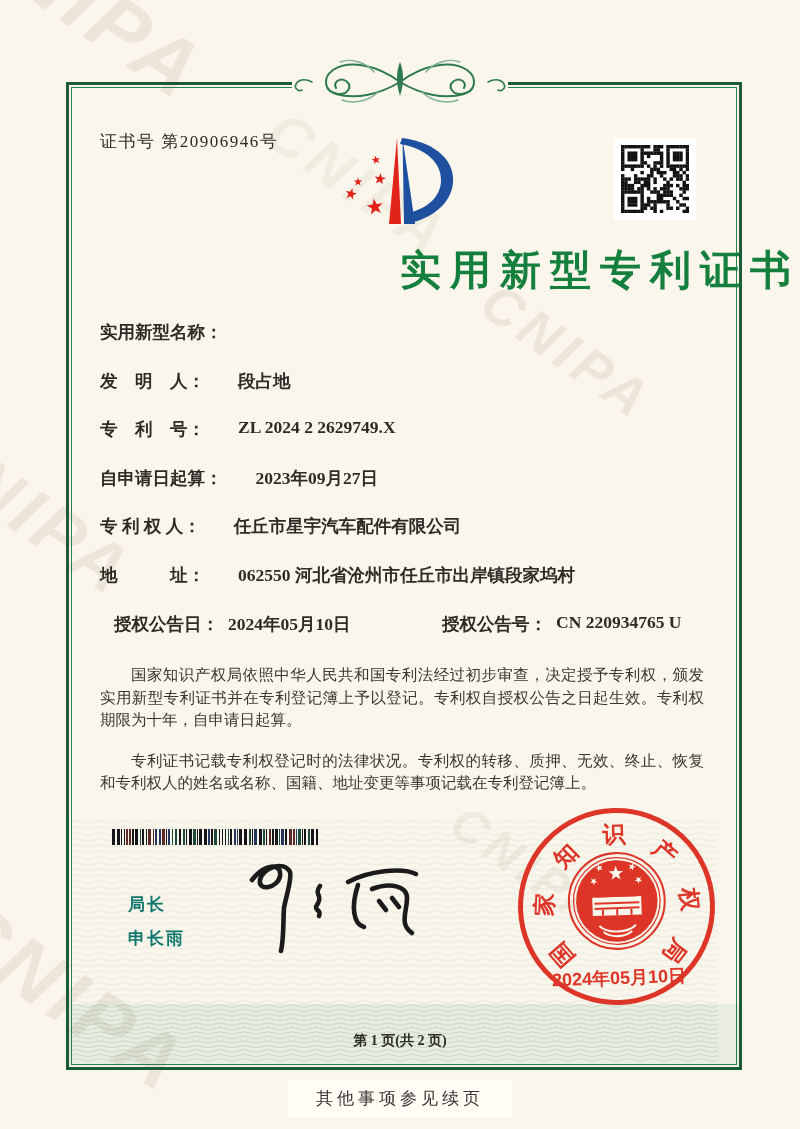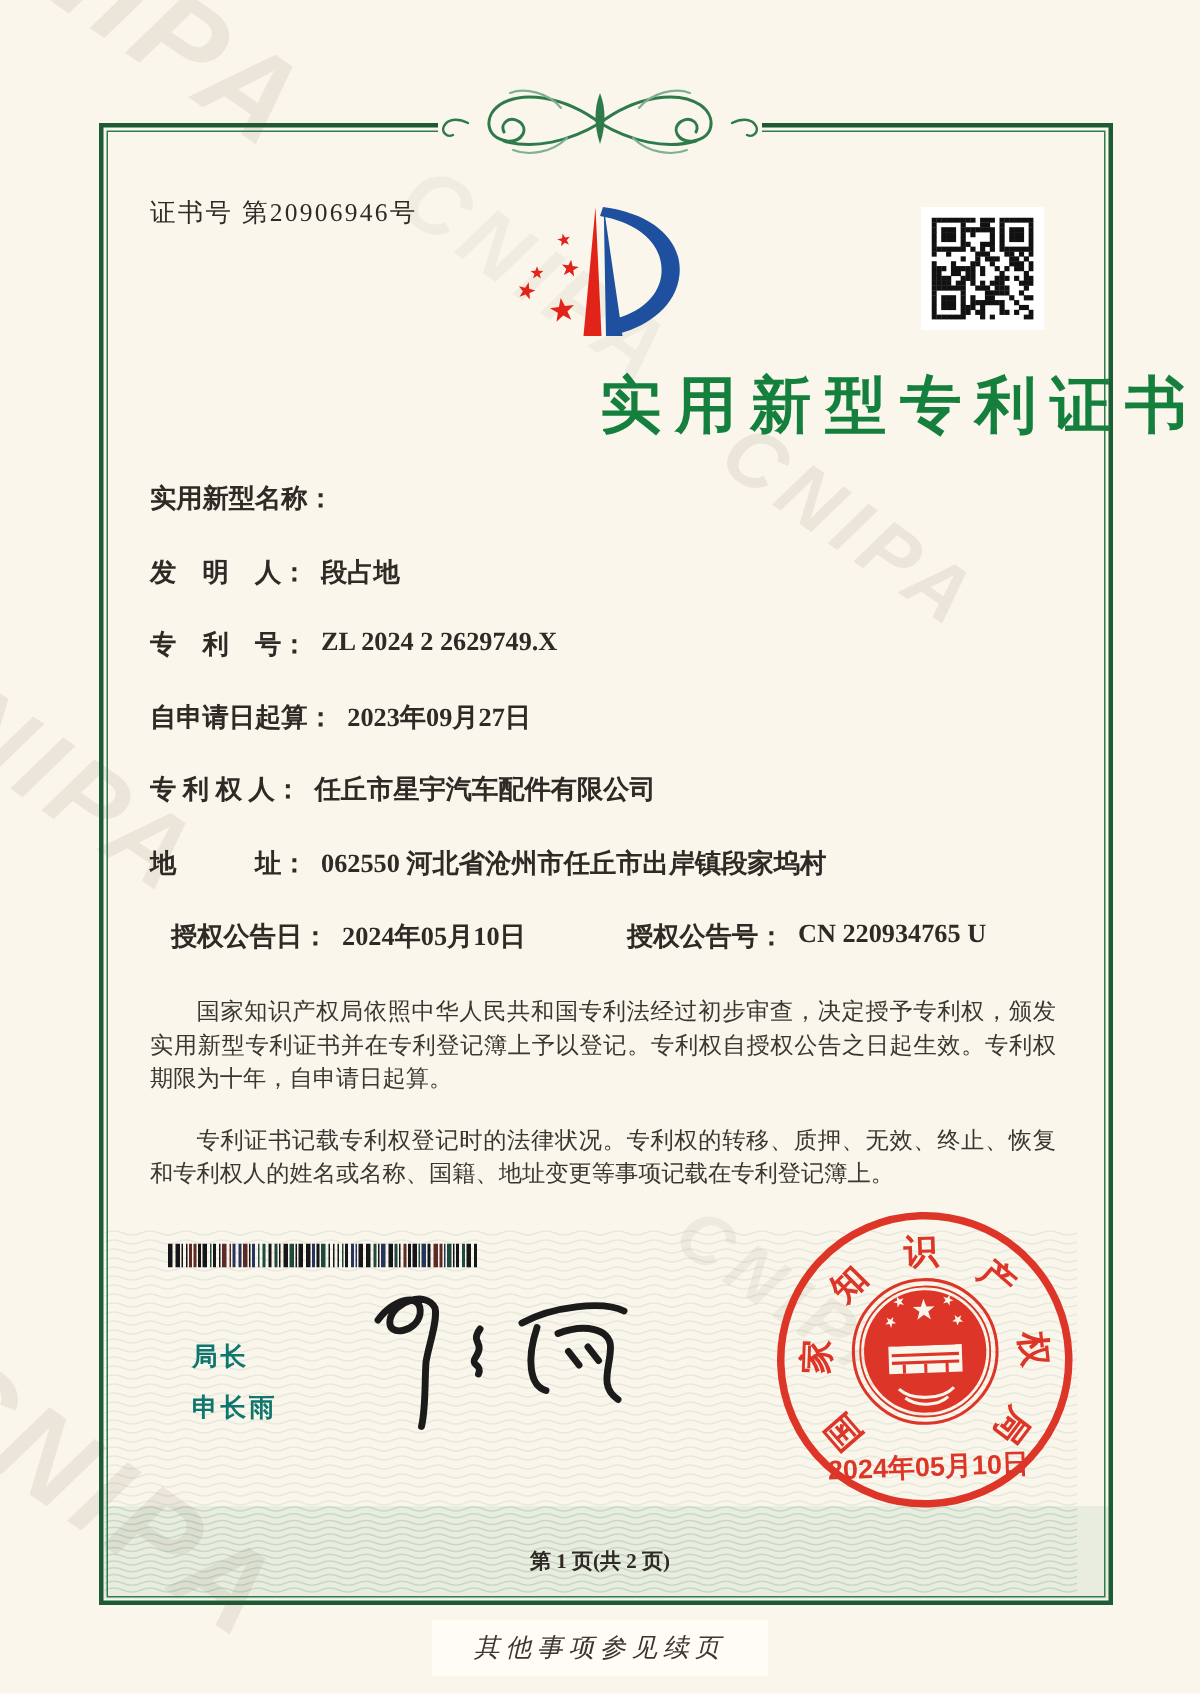--- a/index.html
+++ b/index.html
@@ -21,21 +21,21 @@
   #flourish{position:absolute;left:278px;top:40px;z-index:3;}
   
   .content{position:absolute;inset:0;z-index:4;}
   .cert-no{position:absolute;left:100px;top:130px;font-size:17px;letter-spacing:1.5px;}
   #logo{position:absolute;left:344px;top:135px;}
   .qr-box{position:absolute;left:614px;top:138px;width:82px;height:82px;background:#fff;
     display:flex;align-items:center;justify-content:center;}
   .title{position:absolute;left:0;top:243px;width:100%;text-align:right;
     font-size:41px;font-weight:bold;letter-spacing:9px;color:#15803d;}
   .fields{position:absolute;left:100px;top:320px;width:612px;font-size:17.5px;font-weight:bold;}
-  .field-row{height:48.6px;display:flex;white-space:nowrap;}
+  .field-row{height:48.6px;display:flex;white-space:nowrap;gap:24px;}
   .field-label{flex:none;}
   .field-value{margin-left:9px;}
   .pair{display:inline-flex;white-space:nowrap;margin-left:14px;}
   .pair-left{width:290px;flex:none;}
   .paras{position:absolute;left:100px;top:646px;width:604px;font-size:15.5px;
     line-height:22.6px;text-align:justify;color:#3a3631;}
   .paras p{margin:18px 0 4px 0;text-indent:2em;}
   #barcode{position:absolute;left:112px;top:829px;}
   .signer{position:absolute;left:128px;top:893px;font-family:"Liberation Sans",sans-serif;
     font-weight:bold;font-size:17px;color:#0f766e;}
@@ -48,21 +48,21 @@
   .seal-char{position:absolute;left:50%;top:50%;width:28px;height:28px;margin:-14px;
     text-align:center;line-height:28px;font-size:23px;font-weight:bold;color:#dc2b1d;}
   #emblem{position:absolute;left:50%;top:47%;transform:translate(-50%,-50%);}
   .seal-date{position:absolute;left:0;bottom:15px;width:100%;text-align:center;
     font-family:"Liberation Sans",sans-serif;font-weight:bold;font-size:18px;color:#dc2b1d;}
   
   .page-num{position:absolute;left:0;top:1032px;width:100%;text-align:center;
     font-size:14px;font-weight:bold;color:#2e2b27;}
   .bottom-note-wrap{position:absolute;left:0;top:1080px;width:100%;text-align:center;z-index:4;}
   .bottom-note{display:inline-block;background:#fffdf6;padding:7px 28px;
-    font-size:17px;letter-spacing:4px;color:#3a3631;font-style:italic;}
+    font-size:17px;letter-spacing:4px;color:#3a3631;}
 </style>
 </head>
 <body>
 
 <div class="page">
 
   <svg id="waves" width="800" height="1129">
       <path d="M70 822 q6 -2.6 12 0 t12 0 q6 -2.6 12 0 t12 0 q6 -2.6 12 0 t12 0 q6 -2.6 12 0 t12 0 q6 -2.6 12 0 t12 0 q6 -2.6 12 0 t12 0 q6 -2.6 12 0 t12 0 q6 -2.6 12 0 t12 0 q6 -2.6 12 0 t12 0 q6 -2.6 12 0 t12 0 q6 -2.6 12 0 t12 0 q6 -2.6 12 0 t12 0 q6 -2.6 12 0 t12 0 q6 -2.6 12 0 t12 0 q6 -2.6 12 0 t12 0 q6 -2.6 12 0 t12 0 q6 -2.6 12 0 t12 0 q6 -2.6 12 0 t12 0 q6 -2.6 12 0 t12 0 q6 -2.6 12 0 t12 0 q6 -2.6 12 0 t12 0 q6 -2.6 12 0 t12 0 q6 -2.6 12 0 t12 0 q6 -2.6 12 0 t12 0 q6 -2.6 12 0 t12 0 q6 -2.6 12 0 t12 0 q6 -2.6 12 0 t12 0" fill="none" stroke="rgba(130,175,148,0.16)" stroke-width="1"></path>
       <path d="M70 828 q6 -2.6 12 0 t12 0 q6 -2.6 12 0 t12 0 q6 -2.6 12 0 t12 0 q6 -2.6 12 0 t12 0 q6 -2.6 12 0 t12 0 q6 -2.6 12 0 t12 0 q6 -2.6 12 0 t12 0 q6 -2.6 12 0 t12 0 q6 -2.6 12 0 t12 0 q6 -2.6 12 0 t12 0 q6 -2.6 12 0 t12 0 q6 -2.6 12 0 t12 0 q6 -2.6 12 0 t12 0 q6 -2.6 12 0 t12 0 q6 -2.6 12 0 t12 0 q6 -2.6 12 0 t12 0 q6 -2.6 12 0 t12 0 q6 -2.6 12 0 t12 0 q6 -2.6 12 0 t12 0 q6 -2.6 12 0 t12 0 q6 -2.6 12 0 t12 0 q6 -2.6 12 0 t12 0 q6 -2.6 12 0 t12 0 q6 -2.6 12 0 t12 0 q6 -2.6 12 0 t12 0 q6 -2.6 12 0 t12 0 q6 -2.6 12 0 t12 0" fill="none" stroke="rgba(130,175,148,0.16)" stroke-width="1"></path>
       <path d="M70 834 q6 -2.6 12 0 t12 0 q6 -2.6 12 0 t12 0 q6 -2.6 12 0 t12 0 q6 -2.6 12 0 t12 0 q6 -2.6 12 0 t12 0 q6 -2.6 12 0 t12 0 q6 -2.6 12 0 t12 0 q6 -2.6 12 0 t12 0 q6 -2.6 12 0 t12 0 q6 -2.6 12 0 t12 0 q6 -2.6 12 0 t12 0 q6 -2.6 12 0 t12 0 q6 -2.6 12 0 t12 0 q6 -2.6 12 0 t12 0 q6 -2.6 12 0 t12 0 q6 -2.6 12 0 t12 0 q6 -2.6 12 0 t12 0 q6 -2.6 12 0 t12 0 q6 -2.6 12 0 t12 0 q6 -2.6 12 0 t12 0 q6 -2.6 12 0 t12 0 q6 -2.6 12 0 t12 0 q6 -2.6 12 0 t12 0 q6 -2.6 12 0 t12 0 q6 -2.6 12 0 t12 0 q6 -2.6 12 0 t12 0 q6 -2.6 12 0 t12 0" fill="none" stroke="rgba(130,175,148,0.16)" stroke-width="1"></path>

